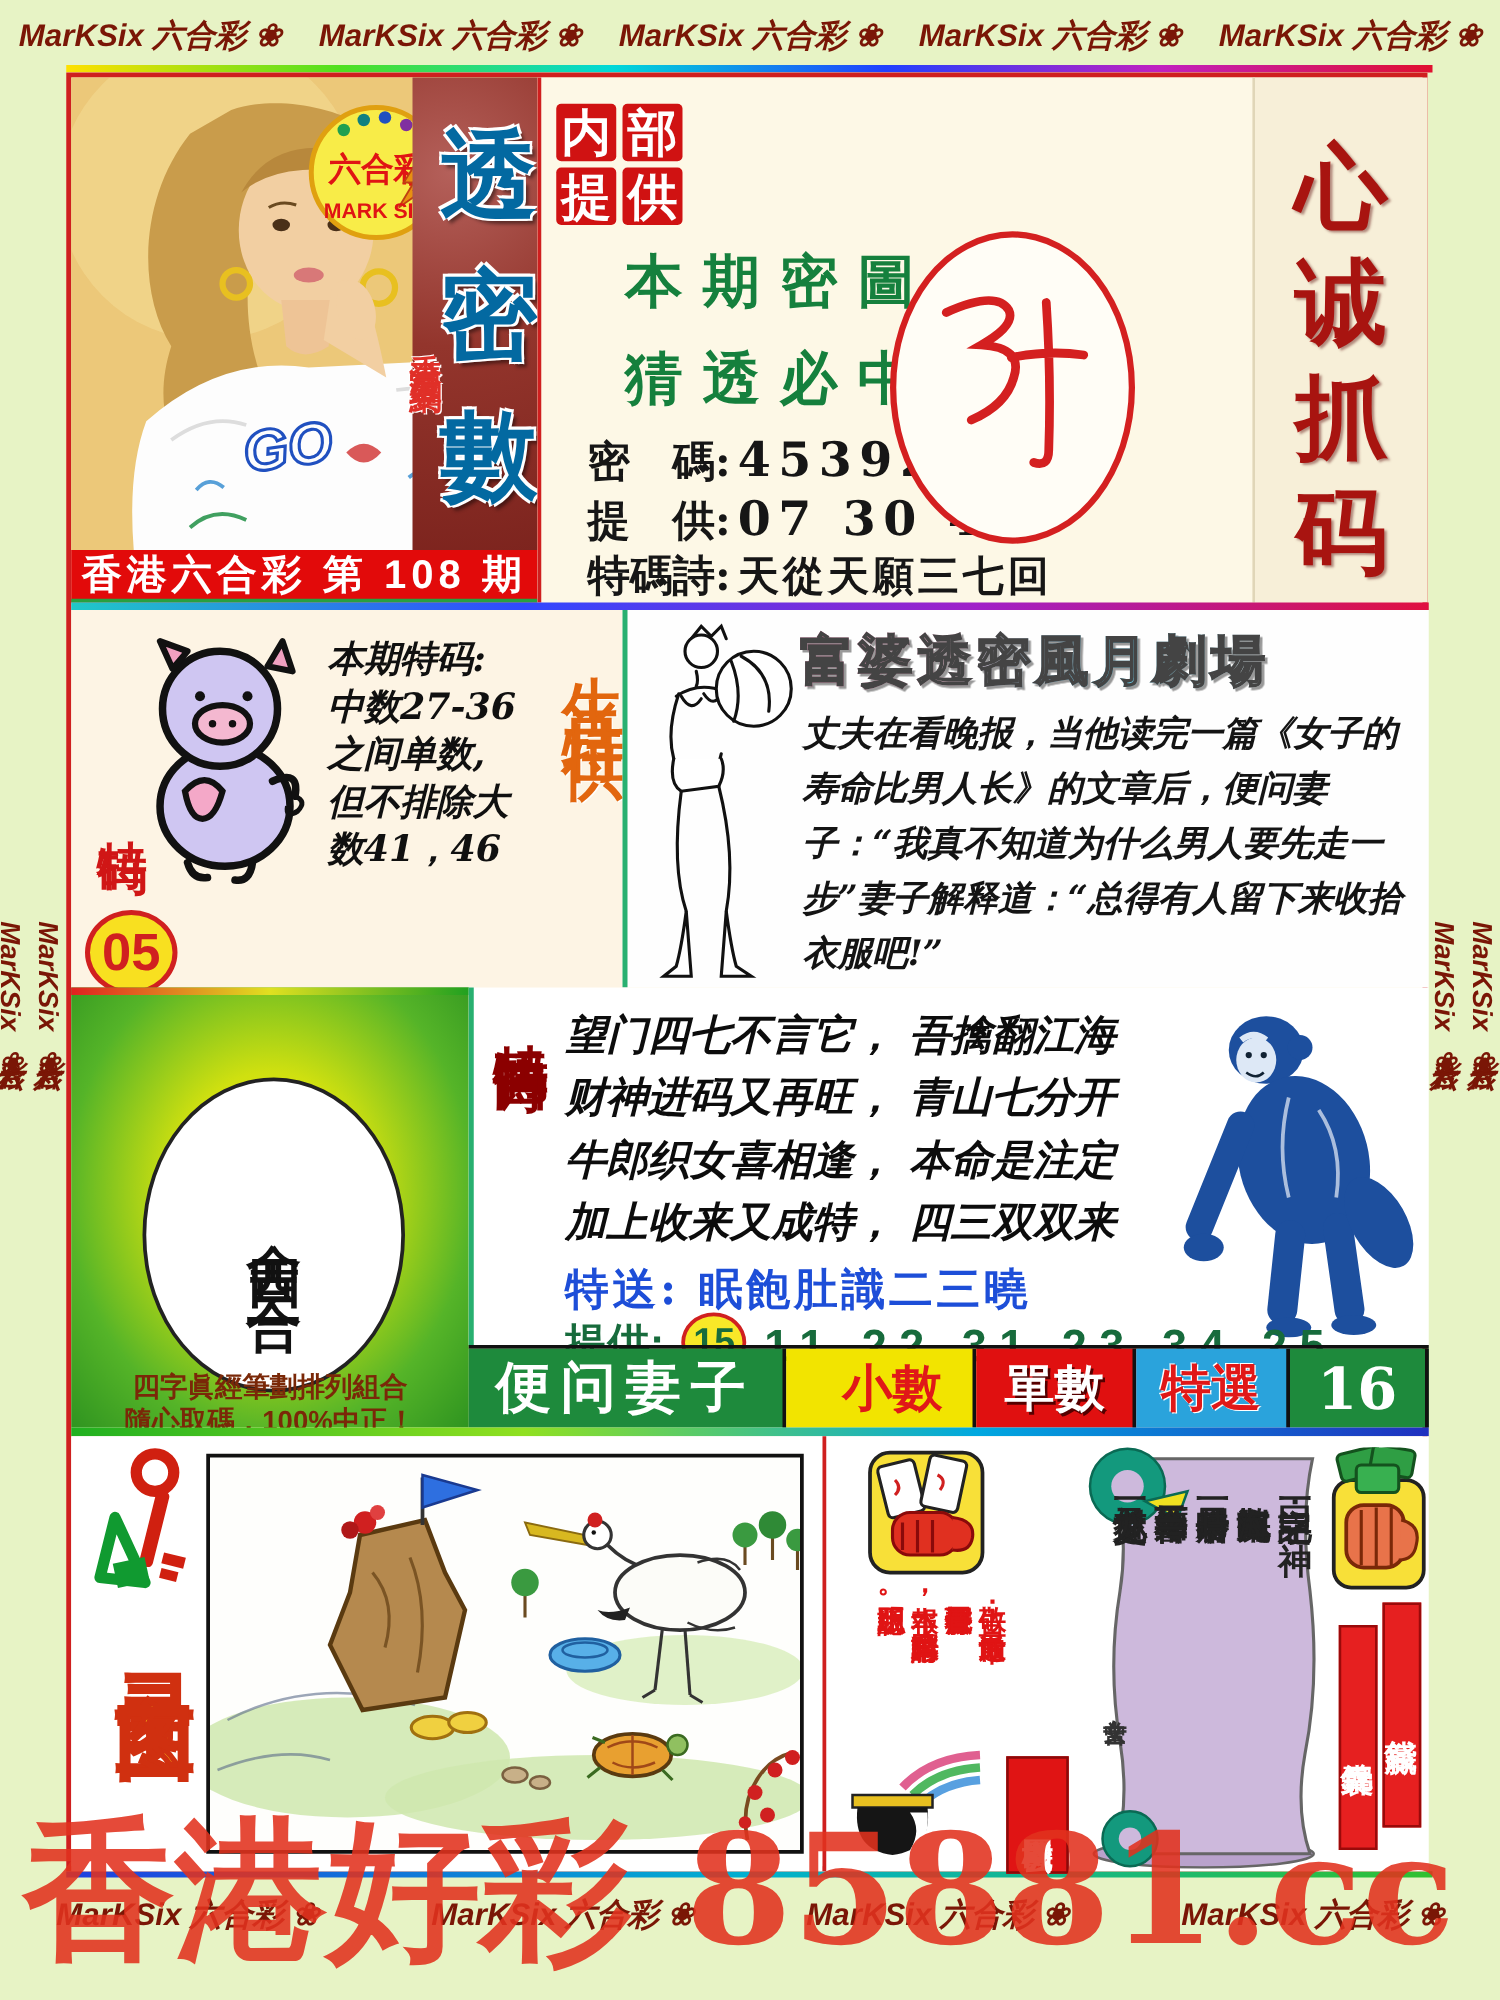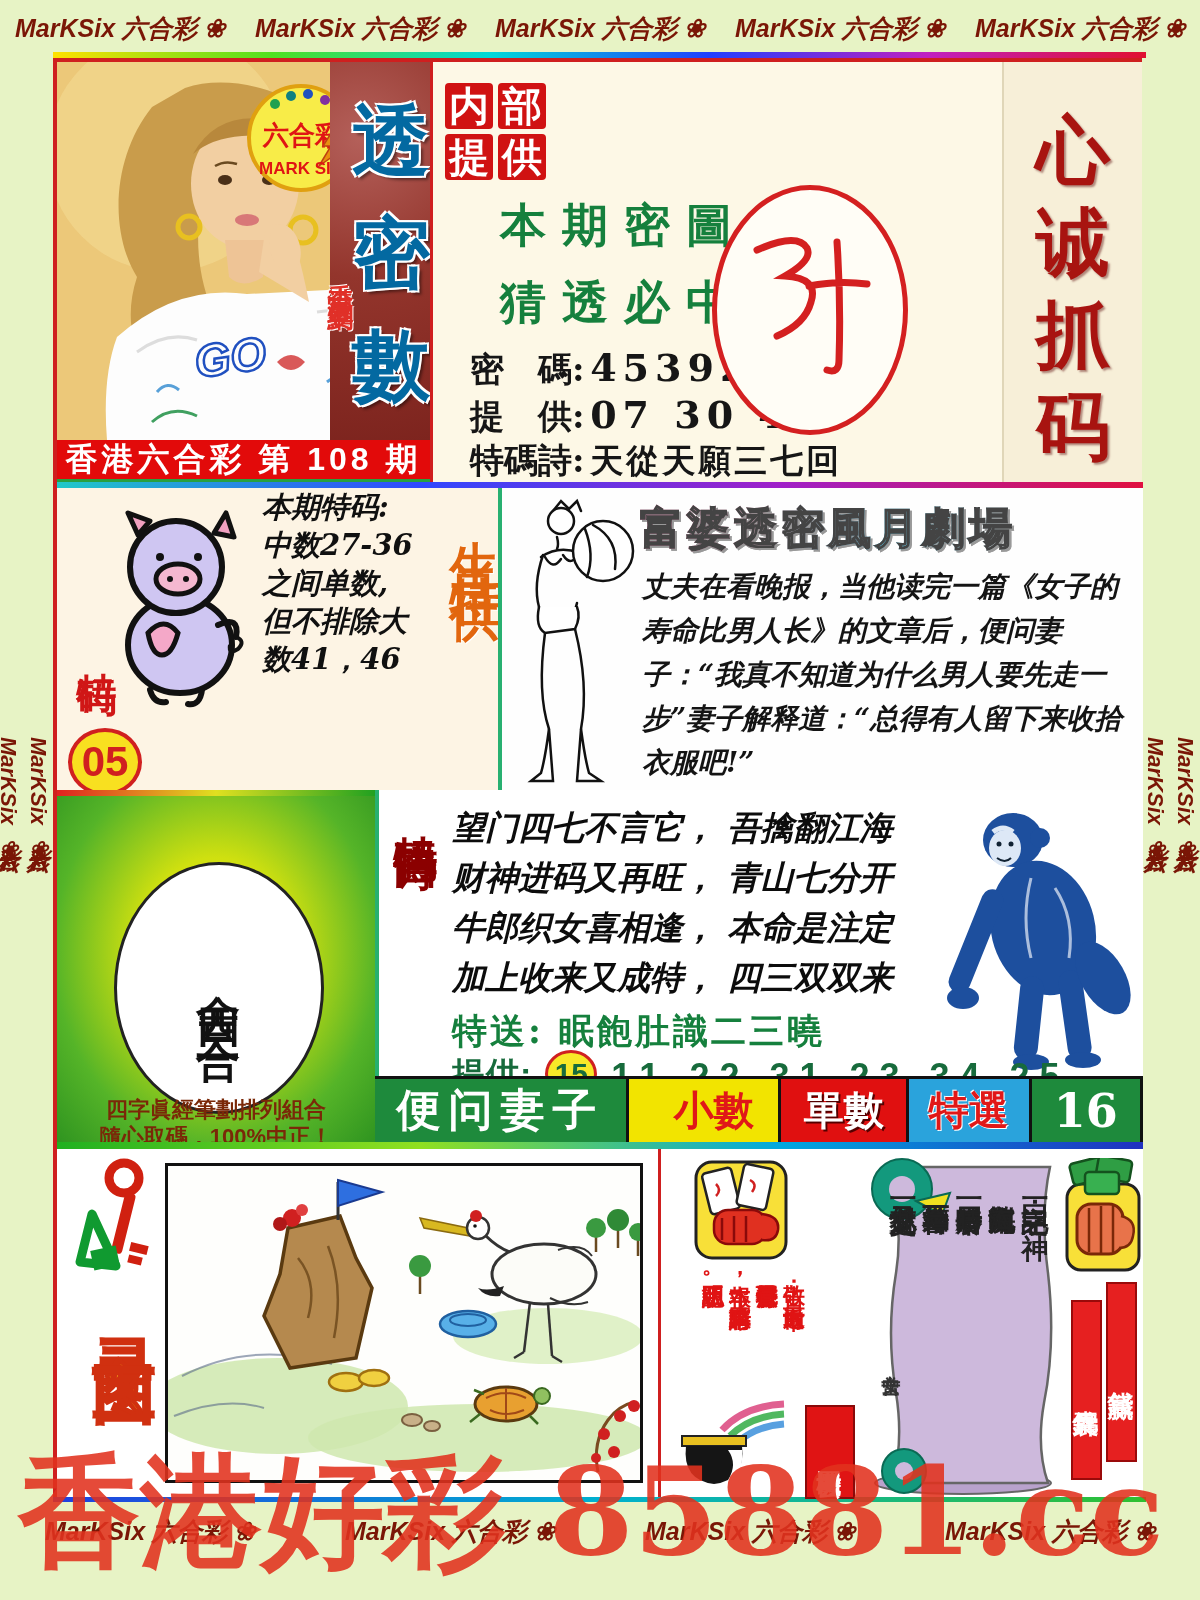--- a/index.html
+++ b/index.html
@@ -66,21 +66,21 @@
   #slogan{left:1002px;top:62px;width:140px;height:420px;background:#f7efd8;border-left:2px solid #e0d6b8;
       display:flex;flex-direction:column;align-items:center;justify-content:flex-end;padding-bottom:10px;box-sizing:border-box;}
   #slogan div{font-size:74px;font-weight:bold;color:#a81410;line-height:92px;font-family:"DejaVu Serif",serif;
       text-shadow:2px 2px 2px rgba(90,10,10,.45);}
 
   
   #zodiac{left:57px;top:488px;width:441px;height:302px;background:#fdf4e4;box-sizing:border-box;}
   #tema{left:70px;top:640px;writing-mode:vertical-rl;text-orientation:upright;font-size:40px;font-weight:bold;color:#d01616;letter-spacing:8px;}
   #tema-num{left:68px;top:728px;width:66px;height:60px;background:#f8e020;border:4px solid #d02020;border-radius:50%;
       color:#d02020;font-size:42px;font-weight:bold;display:flex;align-items:center;justify-content:center;}
-  #tips{left:262px;top:488px;width:175px;font-family:"DejaVu Serif",serif;font-weight:bold;
+  #tips{left:262px;top:508px;width:175px;font-family:"DejaVu Serif",serif;font-weight:bold;
       font-size:29px;line-height:38px;color:#101010;font-style:italic;}
   #zbottom{left:95px;top:700px;width:340px;text-align:center;font-family:"DejaVu Serif",serif;font-style:italic;
       font-weight:bold;font-size:34px;line-height:44px;color:#101010;}
   #zright{left:442px;top:500px;writing-mode:vertical-rl;text-orientation:upright;font-size:50px;font-weight:bold;
       color:#e2660e;letter-spacing:18px;font-family:"DejaVu Serif",serif;text-shadow:1px 1px 0 #fff;}
 
   
   #joke{left:498px;top:488px;width:645px;height:302px;background:#fefefe;box-sizing:border-box;
       border-left:4px solid #28b070;}
   #joke-title{left:640px;top:500px;width:500px;font-size:43px;font-weight:bold;letter-spacing:4px;
@@ -103,21 +103,21 @@
   .ffoot{left:57px;width:318px;text-align:center;font-size:22px;font-weight:bold;color:#7a2808;}
   #ffoot1{top:1095px;}
   #ffoot2{top:1122px;}
 
   
   #poem{left:375px;top:790px;width:768px;height:286px;background:#fff;box-sizing:border-box;border-left:4px solid #28b070;}
   #poem-side{left:388px;top:800px;writing-mode:vertical-rl;text-orientation:upright;font-size:44px;line-height:56px;
       font-weight:bold;color:#8b0000;letter-spacing:6px;font-family:"DejaVu Serif",serif;}
   #poem-lines{left:452px;top:803px;width:500px;font-size:33px;line-height:50px;font-weight:bold;color:#0c0c0c;
       font-family:"DejaVu Serif",serif;font-style:italic;white-space:nowrap;}
-  #poem-special{left:452px;top:1008px;font-size:35px;font-weight:bold;color:#15803d;letter-spacing:3px;font-family:"DejaVu Serif",serif;}
+  #poem-special{left:452px;top:1008px;font-size:35px;font-weight:bold;color:#1d4ed8;letter-spacing:3px;font-family:"DejaVu Serif",serif;}
   #poem-provide{left:452px;top:1050px;font-size:34px;font-weight:bold;color:#176b3c;font-family:Liberation Sans, sans-serif;
       display:flex;align-items:flex-end;gap:14px;}
   #circled15{display:inline-flex;width:46px;height:42px;background:#f8e828;border:3px solid #d02020;border-radius:50%;
       align-items:center;justify-content:center;font-size:30px;color:#176b3c;}
   #poem-nums{letter-spacing:10px;font-size:36px;}
 
   
   #resultbar{left:375px;top:1076px;width:768px;height:66px;display:flex;border-top:3px solid #111;box-sizing:border-box;}
   #resultbar>div{display:flex;align-items:center;justify-content:center;font-weight:bold;border-right:3px solid #111;box-sizing:border-box;}
   #rb1{flex:262 0 0;background:#1e8a3c;color:#fff;font-size:44px;letter-spacing:8px;}

